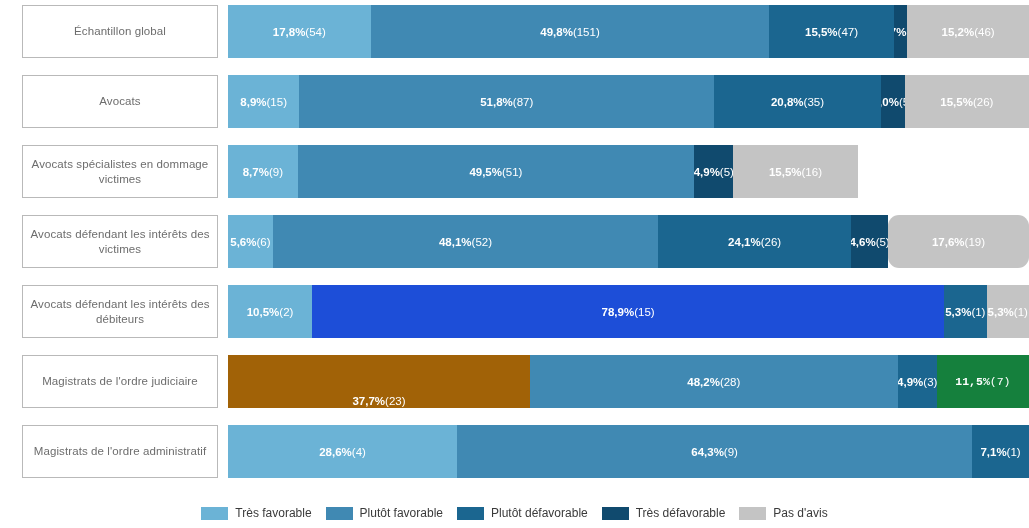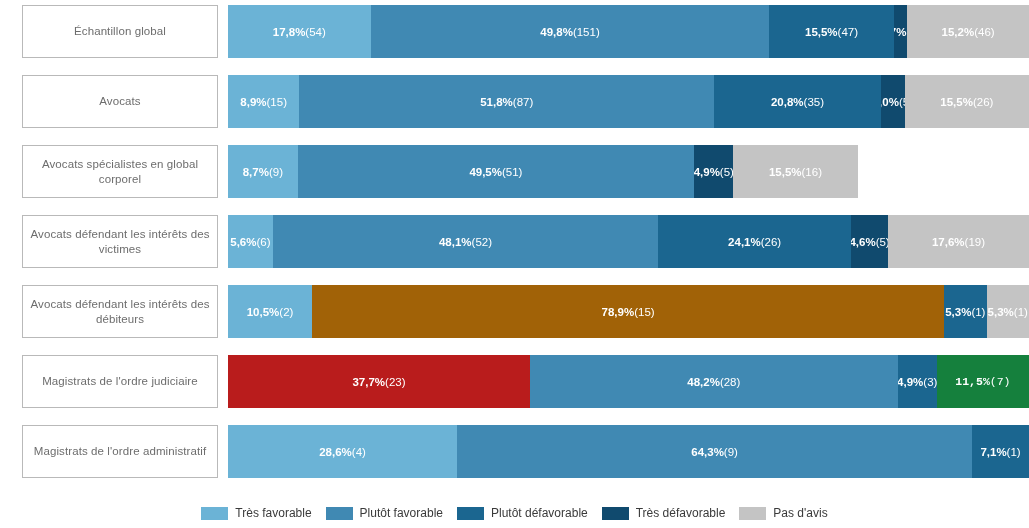--- a/index.html
+++ b/index.html
@@ -155,21 +155,21 @@
             <span class="pct">3,0%</span>
             <span class="cnt">(5)</span>
           </div>
           <div class="seg grey" title="Pas d'avis" style="background: rgb(196, 196, 196); flex: 0 0 15.5%; width: 15.5%;">
             <span class="pct">15,5%</span>
             <span class="cnt">(26)</span>
           </div>
         </div>
       </div>
       <div class="row">
-        <div class="row-label">Avocats spécialistes en global corporel</div>
+        <div class="row-label">Avocats spécialistes en dommage victimes</div>
         <div class="bar">
           <div class="seg" title="Très favorable" style="background: rgb(107, 179, 214); flex: 0 0 8.7%; width: 8.7%;">
             <span class="pct">8,7%</span>
             <span class="cnt">(9)</span>
           </div>
           <div class="seg" title="Plutôt favorable" style="background: rgb(64, 137, 179); flex: 0 0 49.5%; width: 49.5%;">
             <span class="pct">49,5%</span>
             <span class="cnt">(51)</span>
           </div>
           <div class="seg" title="Très défavorable" style="background: rgb(16, 74, 110); flex: 0 0 4.9%; width: 4.9%;">
@@ -194,51 +194,51 @@
             <span class="cnt">(52)</span>
           </div>
           <div class="seg" title="Plutôt défavorable" style="background: rgb(27, 102, 144); flex: 0 0 24.1%; width: 24.1%;">
             <span class="pct">24,1%</span>
             <span class="cnt">(26)</span>
           </div>
           <div class="seg" title="Très défavorable" style="background: rgb(16, 74, 110); flex: 0 0 4.6%; width: 4.6%;">
             <span class="pct">4,6%</span>
             <span class="cnt">(5)</span>
           </div>
-          <div class="seg grey" title="Pas d'avis" style="background: rgb(196, 196, 196); flex: 0 0 17.6%; width: 17.6%;">
+          <div class="seg grey" title="Pas d'avis" style="background: rgb(196, 196, 196); flex: 0 0 17.6%; width: 17.6%; border-radius: 11px;">
             <span class="pct">17,6%</span>
             <span class="cnt">(19)</span>
           </div>
         </div>
       </div>
       <div class="row">
         <div class="row-label">Avocats défendant les intérêts des débiteurs</div>
         <div class="bar">
           <div class="seg" title="Très favorable" style="background: rgb(107, 179, 214); flex: 0 0 10.5%; width: 10.5%;">
             <span class="pct">10,5%</span>
             <span class="cnt">(2)</span>
           </div>
-          <div class="seg" title="Plutôt favorable" style="background: #a16207; flex: 0 0 78.9%; width: 78.9%;">
+          <div class="seg" title="Plutôt favorable" style="background: #1d4ed8; flex: 0 0 78.9%; width: 78.9%;">
             <span class="pct">78,9%</span>
             <span class="cnt">(15)</span>
           </div>
           <div class="seg" title="Plutôt défavorable" style="background: rgb(27, 102, 144); flex: 0 0 5.3%; width: 5.3%;">
             <span class="pct">5,3%</span>
             <span class="cnt">(1)</span>
           </div>
           <div class="seg grey" title="Pas d'avis" style="background: rgb(196, 196, 196); flex: 0 0 5.3%; width: 5.3%;">
             <span class="pct">5,3%</span>
             <span class="cnt">(1)</span>
           </div>
         </div>
       </div>
       <div class="row">
         <div class="row-label">Magistrats de l'ordre judiciaire</div>
         <div class="bar">
-          <div class="seg" title="Très favorable" style="background: #b91c1c; flex: 0 0 37.7%; width: 37.7%;">
+          <div class="seg" title="Très favorable" style="background: #a16207; flex: 0 0 37.7%; width: 37.7%; align-items: flex-end;">
             <span class="pct">37,7%</span>
             <span class="cnt">(23)</span>
           </div>
           <div class="seg" title="Plutôt favorable" style="background: rgb(64, 137, 179); flex: 0 0 45.9%; width: 45.9%;">
             <span class="pct">48,2%</span>
             <span class="cnt">(28)</span>
           </div>
           <div class="seg" title="Plutôt défavorable" style="background: rgb(27, 102, 144); flex: 0 0 4.9%; width: 4.9%;">
             <span class="pct">4,9%</span>
             <span class="cnt">(3)</span>

